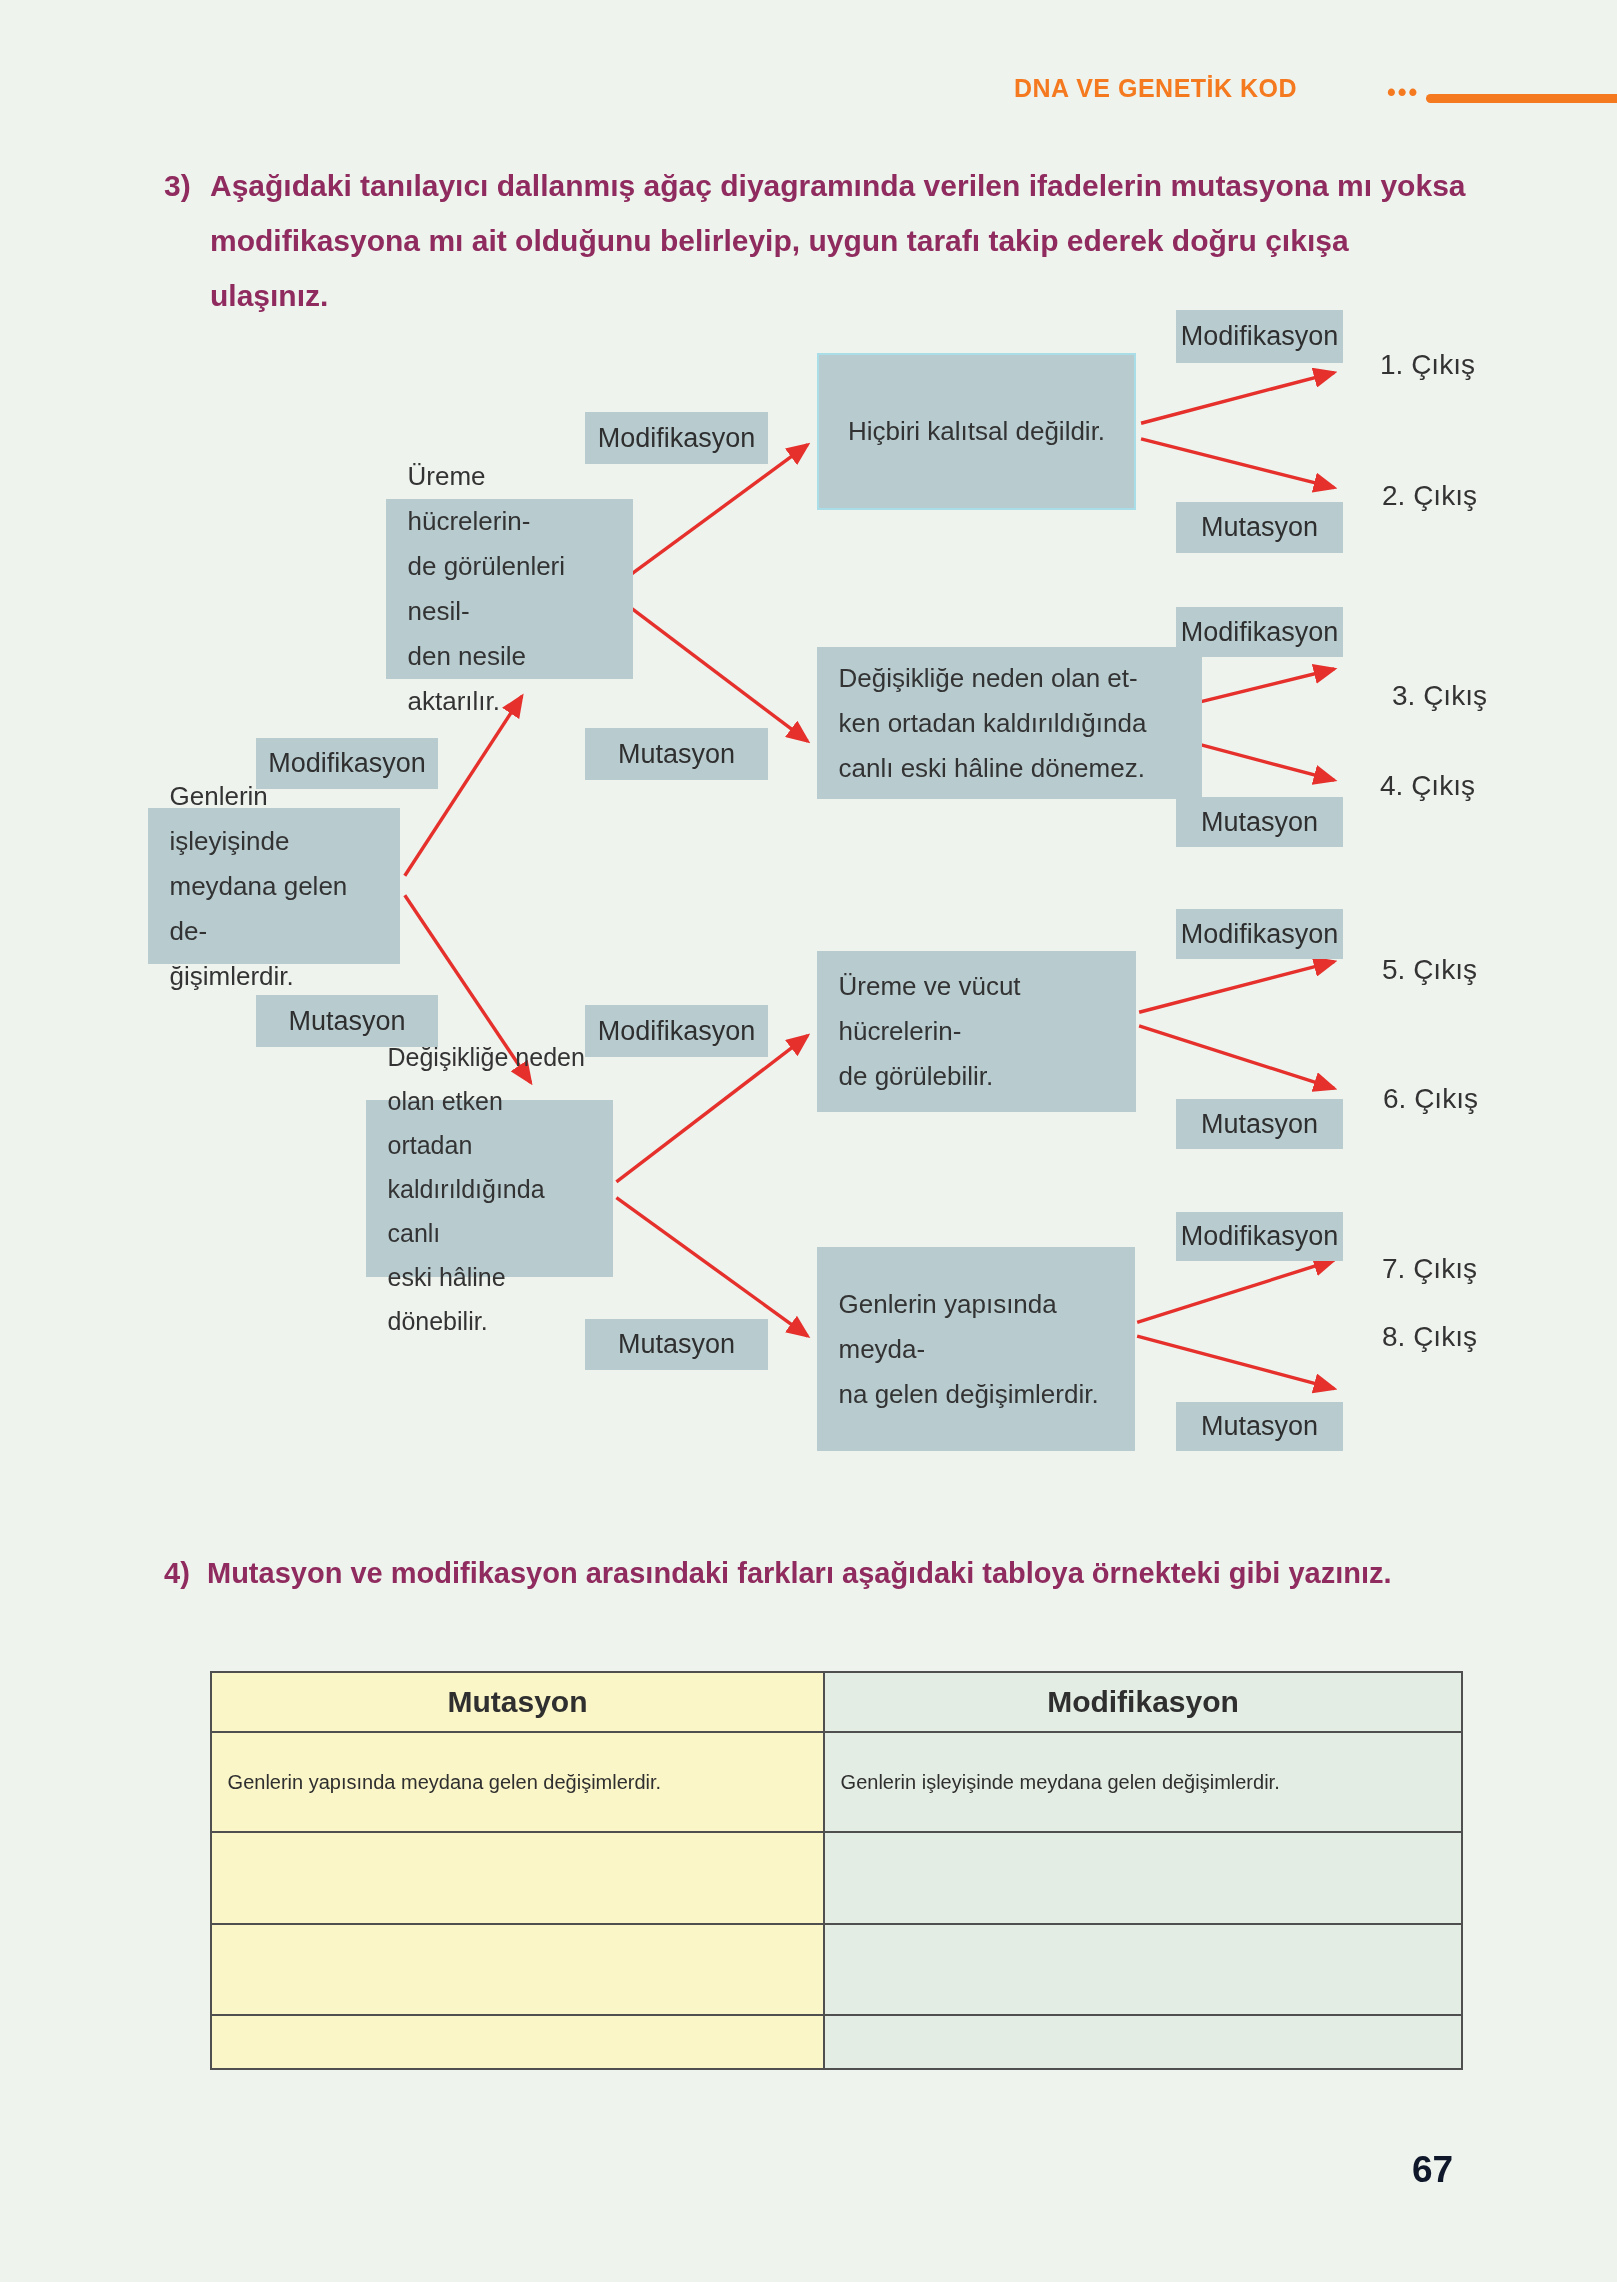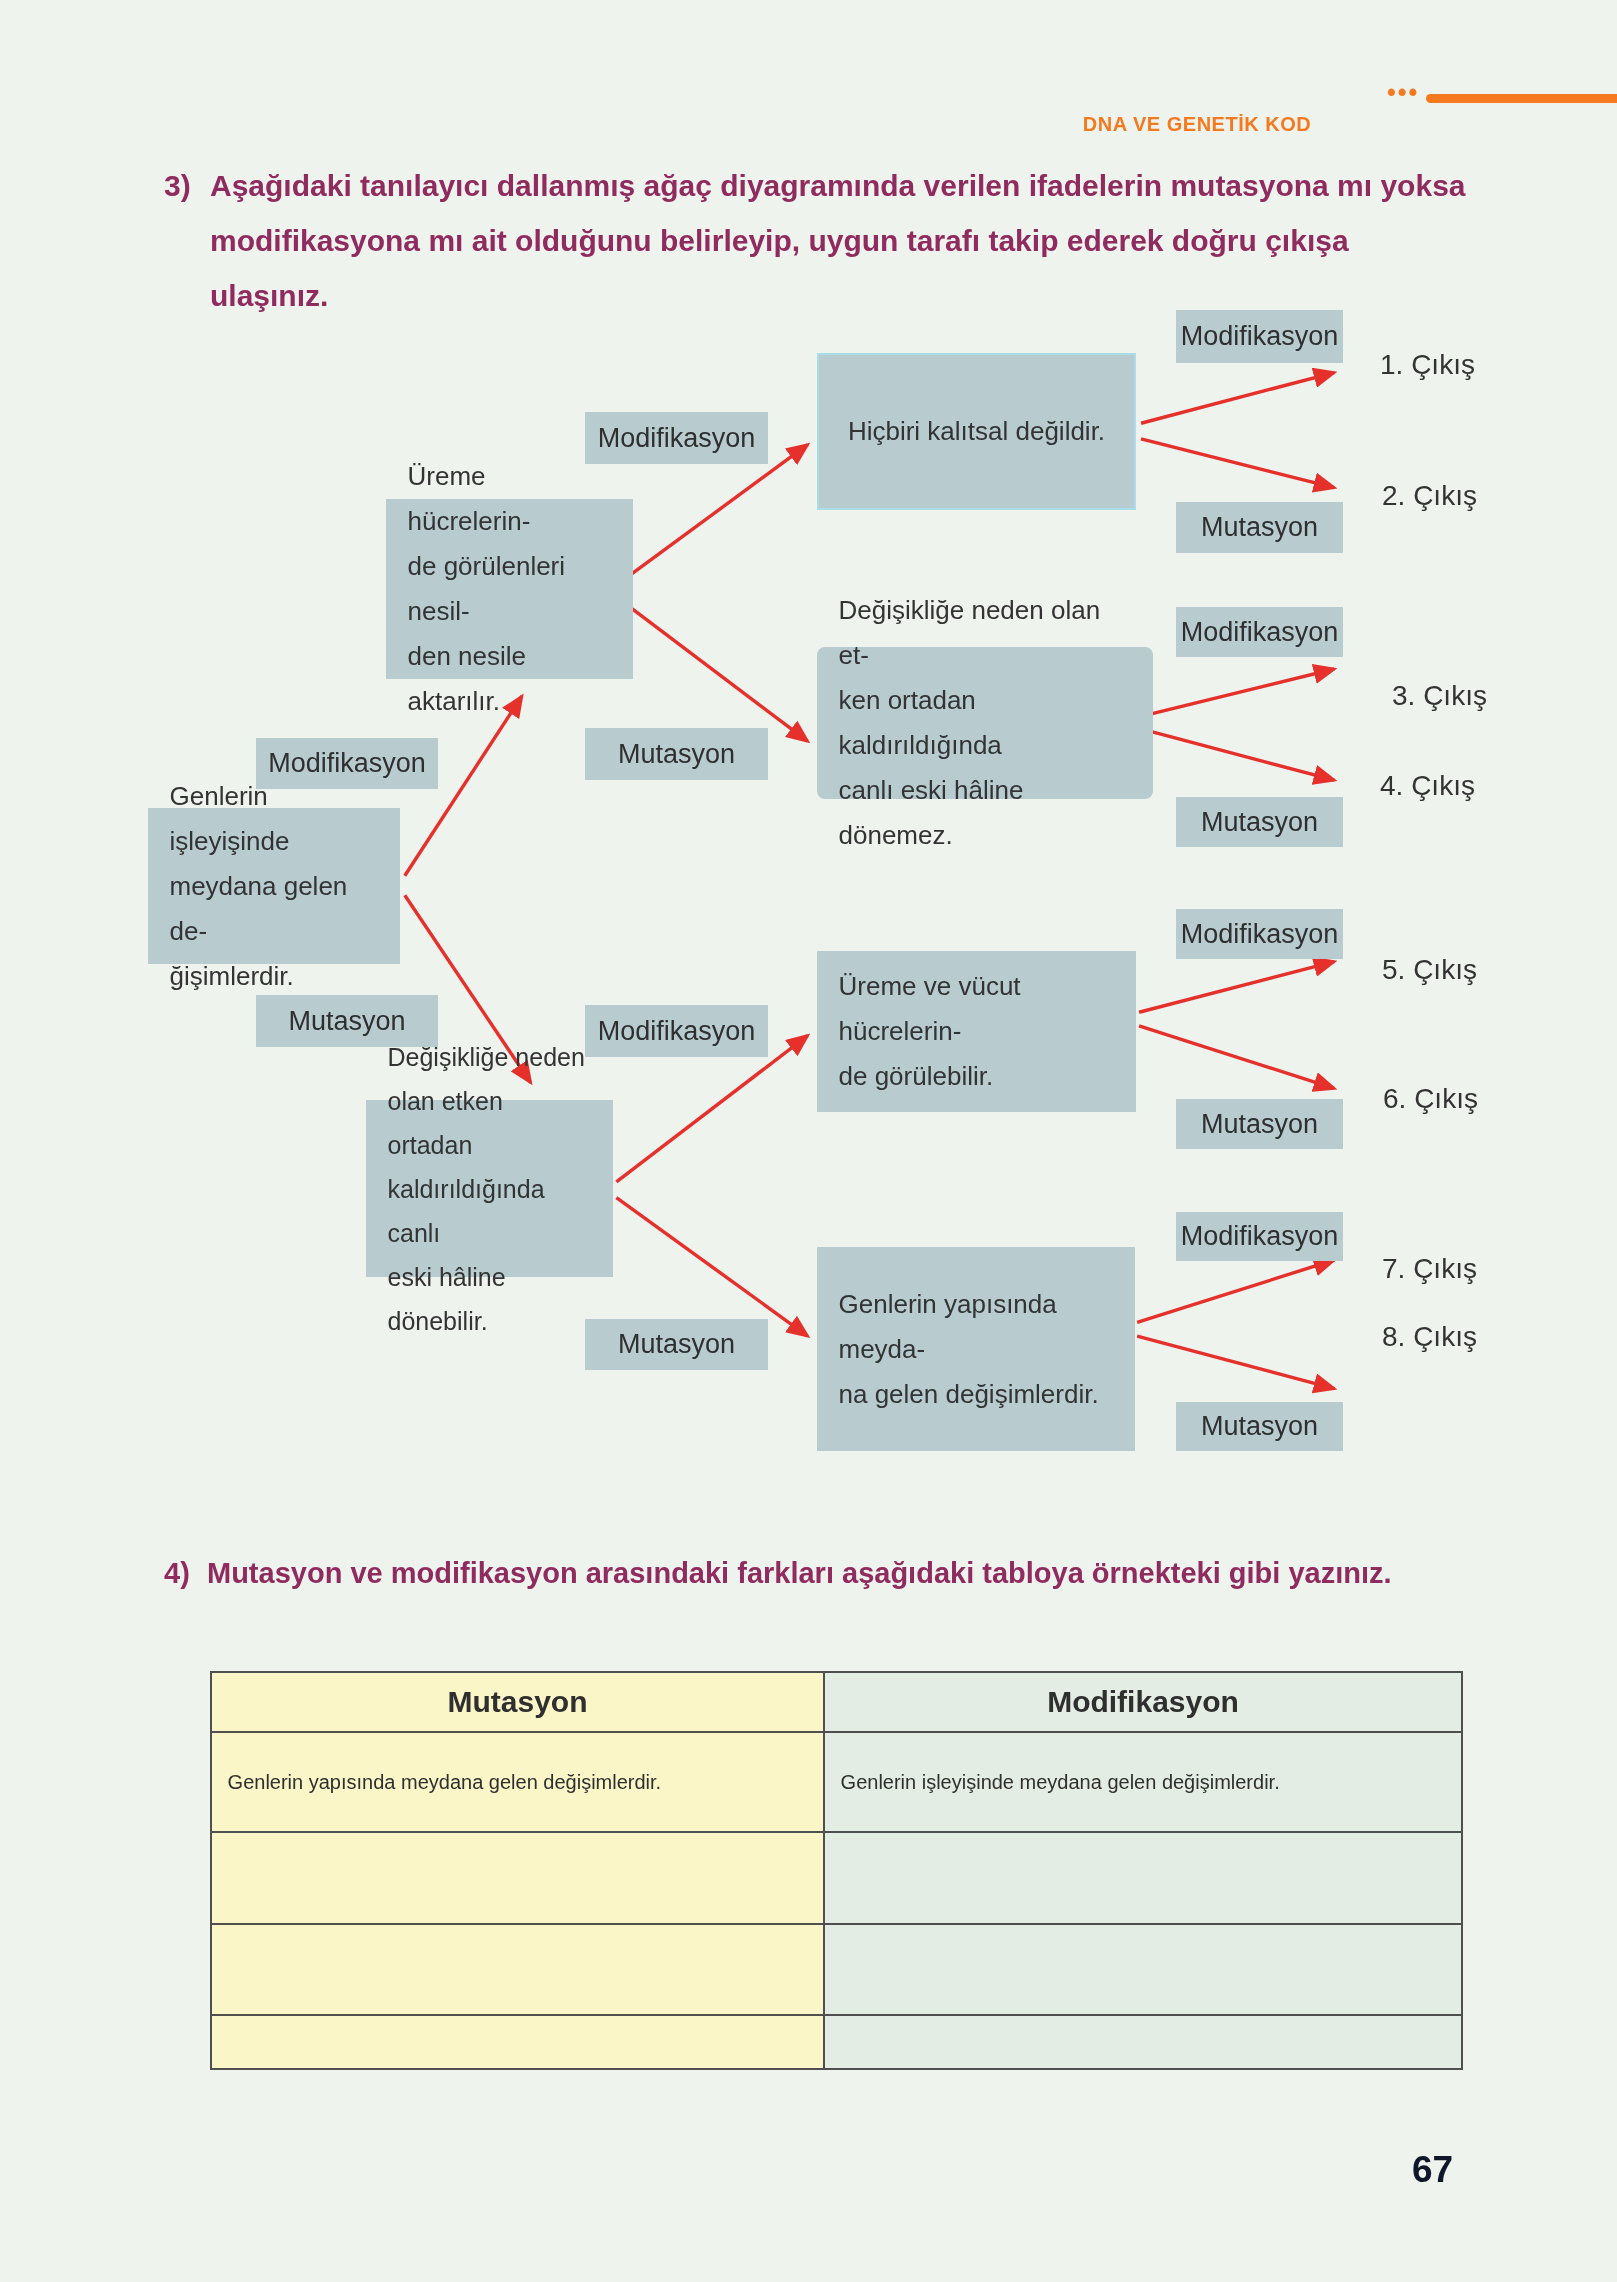--- a/index.html
+++ b/index.html
@@ -6,22 +6,22 @@
   .page{
     position:relative;
     width:1618px;height:2282px;
     background:var(--page-bg,#eff3ee);
     font-family:"Liberation Sans",sans-serif;
     overflow:hidden;
   }
   
   .hdr-title{
     position:absolute;top:74px;left:1014px;width:366px;
-    text-align:center;font-size:20px;font-weight:bold;
-    color:var(--accent,#f4791f);letter-spacing:0.5px;margin-top:39px;
+    text-align:left;font-size:25px;font-weight:bold;
+    color:var(--accent,#f4791f);letter-spacing:0.5px;
   }
   .hdr-dots{
     position:absolute;top:78px;left:1387px;
     font-size:25px;color:var(--accent,#f4791f);letter-spacing:2px;font-weight:bold;
   }
   .hdr-line{
     position:absolute;top:94px;left:1426px;right:0;height:8.8px;
     background:var(--accent,#f4791f);border-radius:4.9px 0 0 4.9px;
   }
   
@@ -115,21 +115,21 @@
 olan etken ortadan
 kaldırıldığında canlı
 eski hâline dönebilir.</div>
 
   <div class="lbox" style="left:585px;top:412px;width:183px;height:52px;">Modifikasyon</div>
   <div class="lbox" style="left:585px;top:728px;width:183px;height:52px;">Mutasyon</div>
   <div class="lbox" style="left:585px;top:1005px;width:183px;height:52px;">Modifikasyon</div>
   <div class="lbox" style="left:585px;top:1319px;width:183px;height:51px;">Mutasyon</div>
 
   <div class="dbox center" style="left:817px;top:353px;width:319px;height:157px;border:2px solid var(--boxa-border,#a9dde8);">Hiçbiri kalıtsal değildir.</div>
-  <div class="dbox" style="left:817px;top:647px;width:336px;height:152px;border-radius:8px;">Değişikliğe neden olan et-
+  <div class="dbox" style="left:817px;top:647px;width:385px;height:152px;">Değişikliğe neden olan et-
 ken ortadan kaldırıldığında
 canlı eski hâline dönemez.</div>
   <div class="dbox" style="left:817px;top:951px;width:319px;height:161px;">Üreme ve vücut hücrelerin-
 de görülebilir.</div>
   <div class="dbox" style="left:817px;top:1247px;width:318px;height:204px;">Genlerin yapısında meyda-
 na gelen değişimlerdir.</div>
 
   <div class="lbox" style="left:1176px;top:310px;width:167px;height:53px;">Modifikasyon</div>
   <div class="lbox" style="left:1176px;top:502px;width:167px;height:51px;">Mutasyon</div>
   <div class="lbox" style="left:1176px;top:607px;width:167px;height:50px;">Modifikasyon</div>

